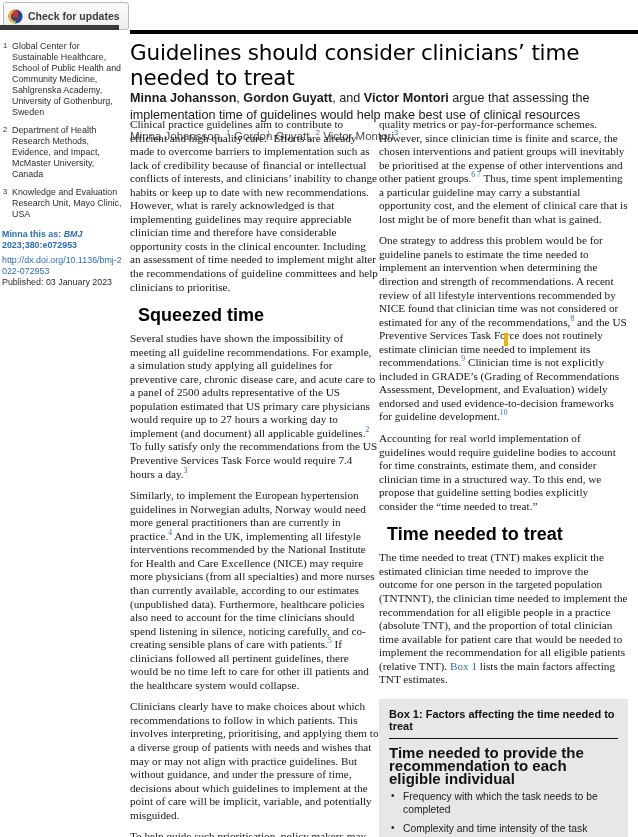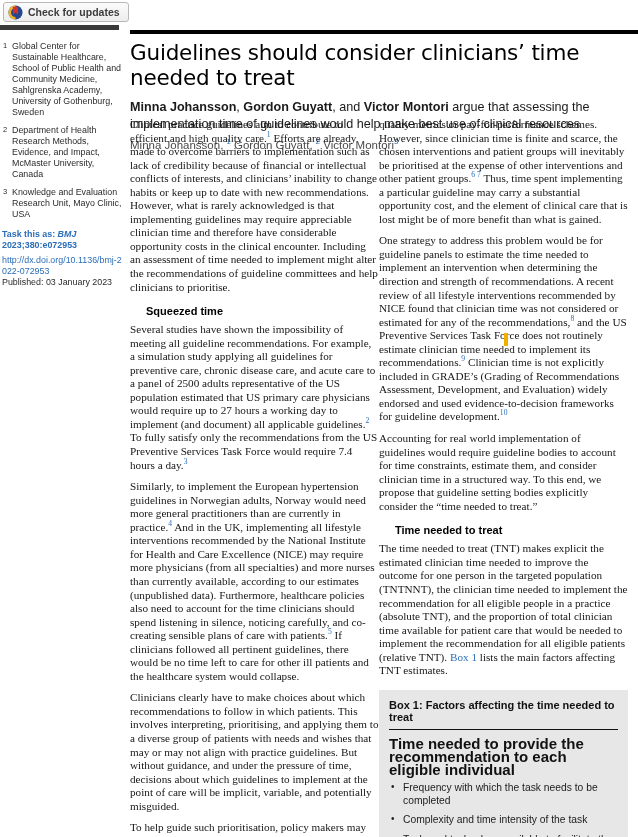--- a/index.html
+++ b/index.html
@@ -6,52 +6,52 @@
     --link:#2a6db8; --caret:#f0b000; --box_bg:#e7e7e7; --rule:#000000; --sidebar_bar:#3a3a3a;
   }
   *{margin:0;padding:0;box-sizing:border-box;}
   html,body{width:638px;height:837px;}
   body{
     position:relative;background:#fff;overflow:hidden;
     font-family:"Liberation Sans",sans-serif;color:#121212;
   }
   
   .badge{
-    position:absolute;left:3px;top:2px;height:20px;
+    position:absolute;left:3px;top:2px;height:28px;
     display:flex;align-items:center;gap:5px;padding:0 8px 0 4px;
     background:linear-gradient(#fbfbfb,#ededed);
     border:1px solid #b8b8b8;border-radius:3px;cursor:pointer;
   }
   .badge span{font-size:10.5px;font-weight:700;color:#3c3c3c;}
   .sidebar-topbar{position:absolute;left:0;top:25px;width:119px;height:5px;background:var(--sidebar_bar);}
   
   .sidebar{position:absolute;left:2px;top:41px;width:120px;font-size:8.9px;line-height:11px;color:#2b2b2b;}
   .aff{position:relative;padding-left:10px;margin-bottom:7px;}
   .aff-num{position:absolute;left:1px;top:-1px;font-size:7.5px;}
   .corr{margin-top:1px;}
   .cite{margin-top:9px;color:var(--link);font-weight:700;cursor:pointer;}
   .doi{display:block;margin-top:4px;color:var(--link);text-decoration:none;cursor:pointer;word-break:break-all;}
   .pub{}
   
   .main-rule{position:absolute;left:130px;top:30px;width:508px;height:4px;background:var(--rule);}
   .main{position:absolute;left:130px;top:40px;width:508px;}
   h1{
     font-family:"DejaVu Sans",sans-serif;font-weight:500;font-size:21.5px;
-    letter-spacing:-.2px;color:#000;margin-bottom:9px;
+    letter-spacing:-.2px;color:#000;
   }
   .standfirst{font-size:12.6px;line-height:16.5px;color:#1a1a1a;margin-bottom:7px;}
   .byline{font-size:11.5px;color:#4a4a4a;margin-bottom:0;}
   
   .cols{position:absolute;left:130px;top:118px;width:508px;height:719px;display:flex;overflow:hidden;}
   .col{width:249px;}
   .col p{
     font-family:"Liberation Serif",serif;font-size:11.2px;line-height:13.55px;
     color:#161616;margin-bottom:8px;
   }
-  .col h2{font-family:"Liberation Sans",sans-serif;font-size:11px;font-weight:700;margin:11px 16px 6px;color:#000;}
+  .col h2{font-family:"Liberation Sans",sans-serif;font-size:18px;font-weight:700;margin:11px 8px 6px;color:#000;}
   sup.seg-sup{color:var(--link);font-size:7.6px;line-height:0;cursor:pointer;}
   .seg-b{font-weight:700;}
   .seg-i{font-style:italic;}
   .seg-link{color:var(--link);cursor:pointer;}
   
   .box1{background:var(--box_bg);margin-top:12px;padding:9px 10px 24px;font-family:"Liberation Sans",sans-serif;}
   .box-title{font-size:11px;font-weight:700;color:#111;}
   .box1 hr{border:none;border-top:1.6px solid #111;margin:6px 0 7px;}
   .box-subhead{font-size:15px;font-weight:700;line-height:13px;color:#111;margin:7px 0 3px;}
   .box1 ul{list-style:none;margin:6px 0 2px;}
@@ -80,21 +80,21 @@
     <span class="aff-text">Global Center for Sustainable Healthcare, School of Public Health and Community Medicine, Sahlgrenska Academy, University of Gothenburg, Sweden</span>
   </div>
   <div class="aff">
     <span class="aff-num">2</span>
     <span class="aff-text">Department of Health Research Methods, Evidence, and Impact, McMaster University, Canada</span>
   </div>
   <div class="aff">
     <span class="aff-num">3</span>
     <span class="aff-text">Knowledge and Evaluation Research Unit, Mayo Clinic, USA</span>
   </div>
-  <div class="cite"><span class="seg-b">Task this as: </span><span class="seg-i">BMJ</span><span class="seg-b"> 2023;380:e072953</span></div>
+  <div class="cite"><span class="seg-b">Minna this as: </span><span class="seg-i">BMJ</span><span class="seg-b"> 2023;380:e072953</span></div>
   <a class="doi">http://dx.doi.org/10.1136/bmj-2022-072953</a>
   <div class="pub">Published: 03 January 2023</div>
 </aside>
 
 <div class="main-rule"></div>
 <div class="main">
   <h1>Guidelines should consider clinicians’ time needed to treat</h1>
   <p class="standfirst"><span class="seg-b">Minna Johansson</span><span class="seg-t">, </span><span class="seg-b">Gordon Guyatt</span><span class="seg-t">, and </span><span class="seg-b">Victor Montori</span><span class="seg-t"> argue that assessing the implementation time of guidelines would help make best use of clinical resources</span></p>
   <p class="byline"><span class="seg-t">Minna Johansson, </span><sup class="seg-sup">1</sup><span class="seg-t"> Gordon Guyatt, </span><sup class="seg-sup">2</sup><span class="seg-t"> Victor Montori</span><sup class="seg-sup">3</sup></p>
 </div>

